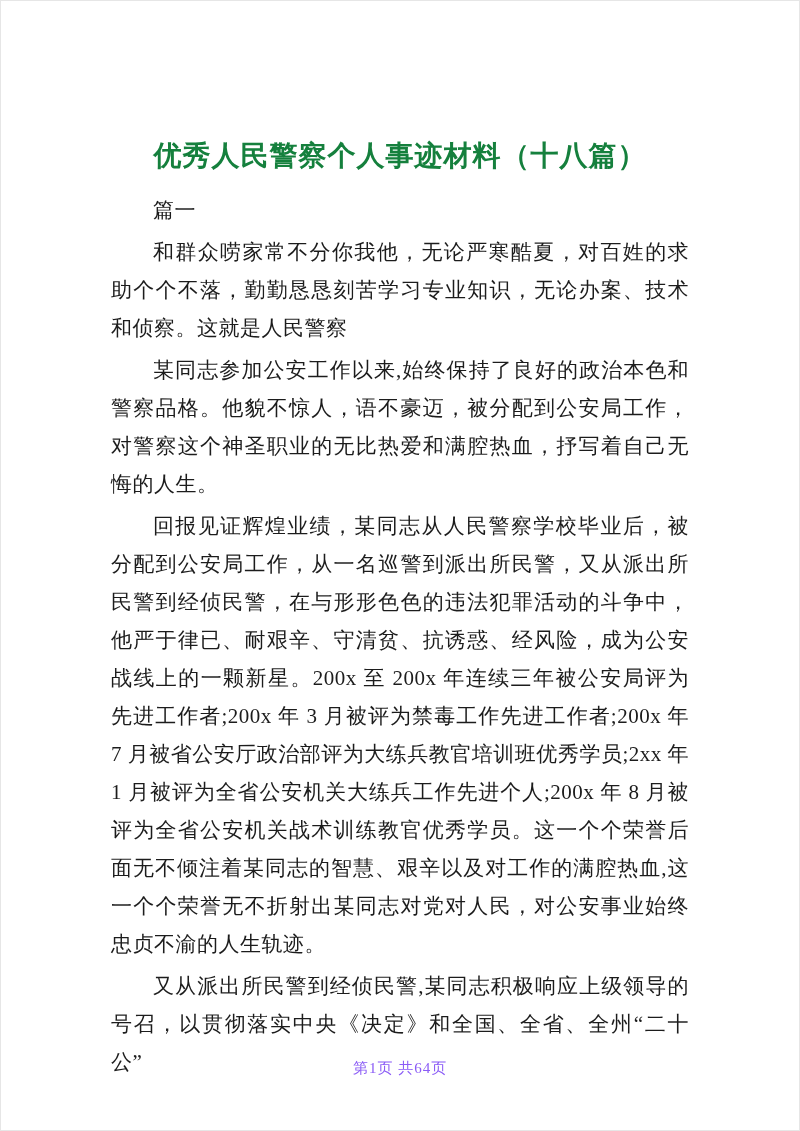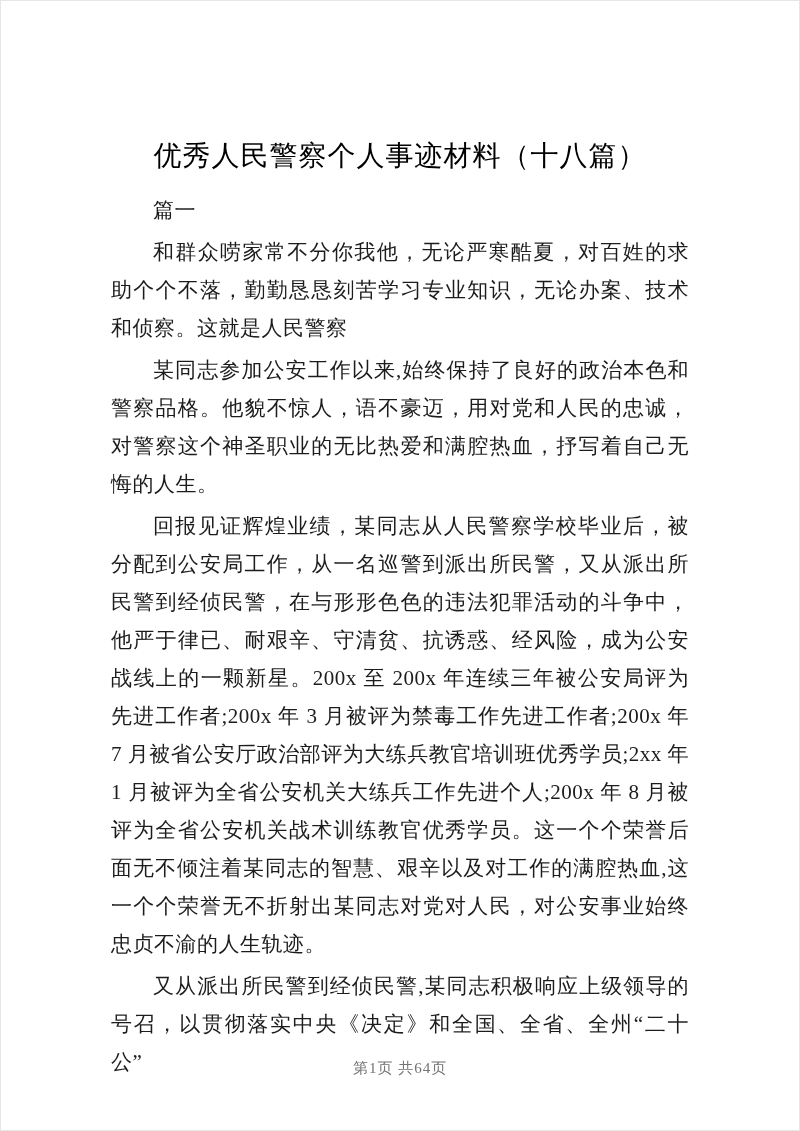--- a/index.html
+++ b/index.html
@@ -19,58 +19,58 @@
     color: #1a1a1a;
     overflow: hidden;
   }
   .content {
     padding: 136px 110px 0 110px;
   }
   .doc-title {
     margin: 0 0 16px 0;
     font-size: 28px;
     line-height: 38px;
-    font-weight: normal;
+    font-weight: bold;
     text-align: center;
     letter-spacing: 1px;
-    color: #000000;
+    color: #15803d;
   }
   .para {
     margin: 0 0 4px 0;
     font-size: 21px;
     line-height: 38px;
     text-align: justify;
     text-indent: 2em;
     letter-spacing: 0.5px;
     color: #1c1c1c;
     word-break: break-all;
   }
   .footer {
     position: absolute;
     left: 0;
     bottom: 52px;
     width: 100%;
     text-align: center;
     font-size: 15px;
     letter-spacing: 1px;
-    color: #737373;
+    color: #8b5cf6;
   }
 </style>
 </head>
 <body>
 
 <div class="page">
   <div class="content">
     <h1 class="doc-title">优秀人民警察个人事迹材料（十八篇）</h1>
 
     <p class="para">篇一</p>
 
     <p class="para">和群众唠家常不分你我他，无论严寒酷夏，对百姓的求助个个不落，勤勤恳恳刻苦学习专业知识，无论办案、技术和侦察。这就是人民警察</p>
 
-    <p class="para">某同志参加公安工作以来,始终保持了良好的政治本色和警察品格。他貌不惊人，语不豪迈，用对党和人民的忠诚，对警察这个神圣职业的无比热爱和满腔热血，抒写着自己无悔的人生。</p>
+    <p class="para">某同志参加公安工作以来,始终保持了良好的政治本色和警察品格。他貌不惊人，语不豪迈，被分配到公安局工作，对警察这个神圣职业的无比热爱和满腔热血，抒写着自己无悔的人生。</p>
 
     <p class="para">回报见证辉煌业绩，某同志从人民警察学校毕业后，被分配到公安局工作，从一名巡警到派出所民警，又从派出所民警到经侦民警，在与形形色色的违法犯罪活动的斗争中，他严于律已、耐艰辛、守清贫、抗诱惑、经风险，成为公安战线上的一颗新星。200x 至 200x 年连续三年被公安局评为先进工作者;200x 年 3 月被评为禁毒工作先进工作者;200x 年 7 月被省公安厅政治部评为大练兵教官培训班优秀学员;2xx 年 1 月被评为全省公安机关大练兵工作先进个人;200x 年 8 月被评为全省公安机关战术训练教官优秀学员。这一个个荣誉后面无不倾注着某同志的智慧、艰辛以及对工作的满腔热血,这一个个荣誉无不折射出某同志对党对人民，对公安事业始终忠贞不渝的人生轨迹。</p>
 
     <p class="para">又从派出所民警到经侦民警,某同志积极响应上级领导的号召，以贯彻落实中央《决定》和全国、全省、全州“二十公”</p>
   </div>
 
   <div class="footer">第1页 共64页</div>
 </div>
 
 </body></html>

